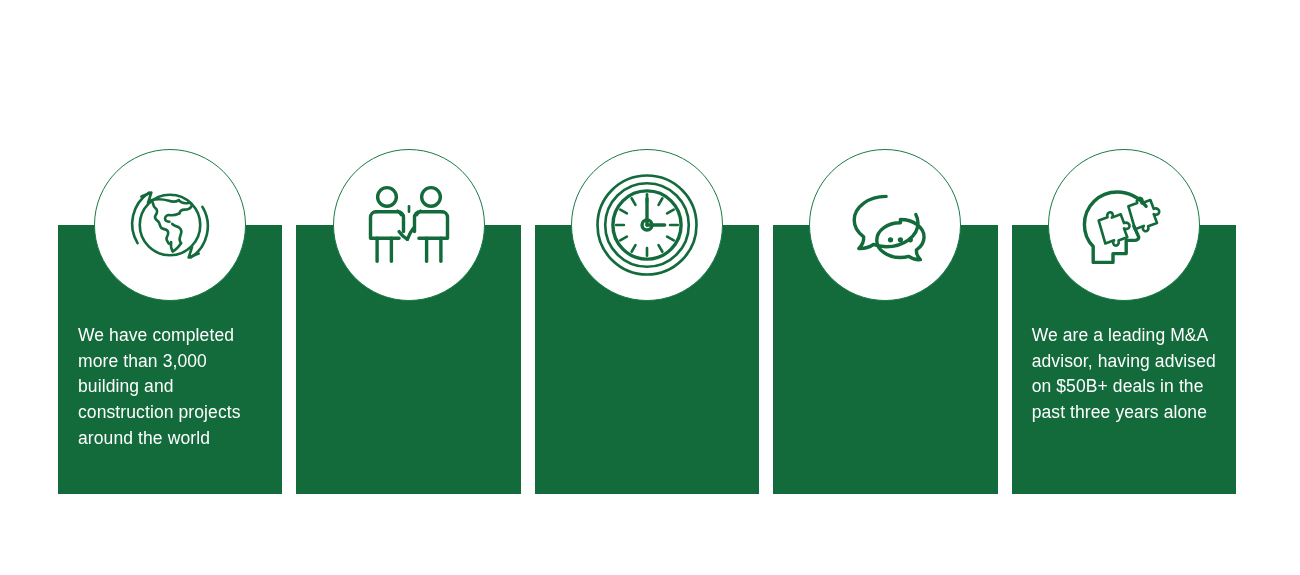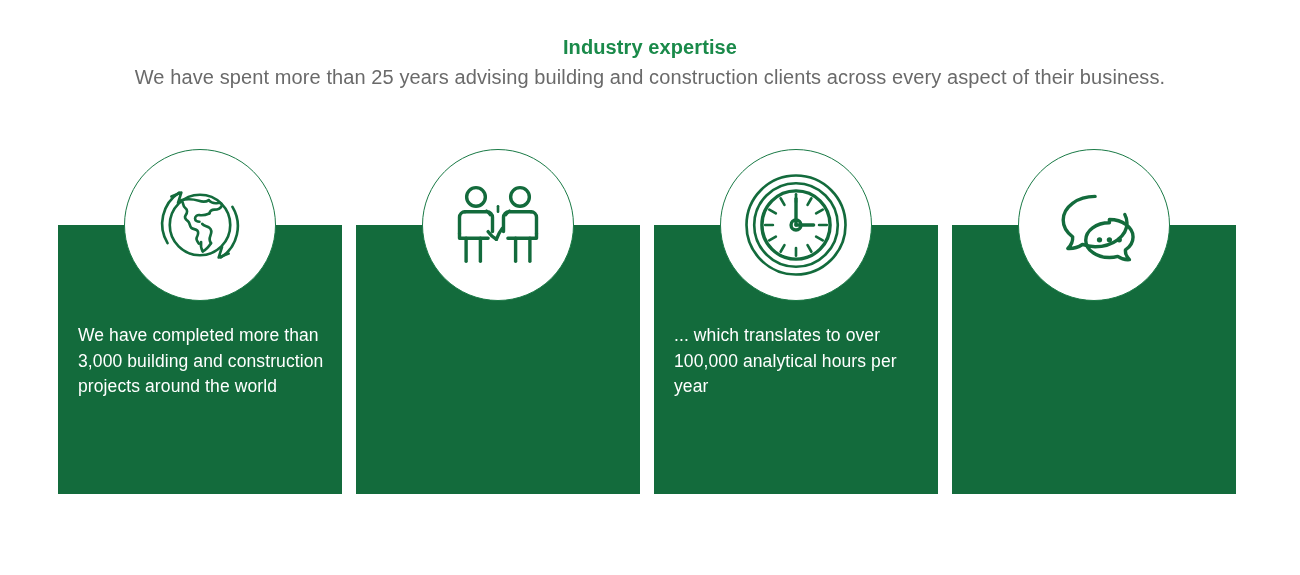--- a/index.html
+++ b/index.html
@@ -111,24 +111,20 @@
   .ico-fill {
     fill: #136b3c;
     stroke: none;
   }
 </style>
 </head>
 <body>
 
 <div class="page">
 
-  <div class="header">
-    <div class="title">Industry expertise</div>
-    <div class="subtitle">We have spent more than 25 years advising building and construction clients across every aspect of their business.</div>
-  </div>
 
   <div class="cards">
 
     <div class="card">
       <div class="icon-circle">
         <svg viewBox="0 0 100 100" aria-hidden="true">
 
           <path class="ico-thin" d="M20.5 66.5 A34 34 0 0 1 31 20.5"></path>
           <path class="ico-thin" d="M24 24 L33 20.5 L30 30"></path>
           <path class="ico-thin" d="M79.5 33.5 A34 34 0 0 1 69 79.5"></path>
@@ -197,33 +193,45 @@
             <line x1="64" y1="74.3" x2="60.5" y2="68.3"></line>
             <line x1="25.7" y1="36" x2="31.7" y2="39.5"></line>
             <line x1="74.3" y1="64" x2="68.3" y2="60.5"></line>
           </g>
 
           <line class="ico" x1="50" y1="50" x2="50" y2="26"></line>
           <line class="ico" x1="50" y1="50" x2="66" y2="50"></line>
           <circle class="ico" cx="50" cy="50" r="4.5"></circle>
         </svg>
       </div>
-      <div class="card-text">... which translates to over 100,000 analytical hours per year</div>
     </div>
 
     <div class="card">
       <div class="icon-circle">
         <svg viewBox="0 0 100 100" aria-hidden="true">
 
           <path class="ico" d="M51 24 c-16 0 -29 9.5 -29 21.5 c0 6 3.3 11.4 8.6 15.2 c0.3 3.6 -1.2 7.4 -4.4 10.6 c4.8 0.3 9.5 -1.1 13.2 -3.6 c3.5 1.3 7.5 2 11.6 2 c16 0 29 -9.5 29 -21.5 c0 -2.8 -0.7 -5.4 -2 -7.8"></path>
 
           <path class="ico" d="M64 48 c-12 0 -21.5 7 -21.5 15.8 c0 8.7 9.6 15.8 21.5 15.8 c2.7 0 5.3 -0.4 7.6 -1.1 c2.9 2.1 6.7 3.3 10.6 3 c-2.6 -2.7 -3.9 -5.9 -3.6 -8.9 c4.2 -2.9 6.9 -7.1 6.9 -11.8 c0 -8.7 -9.6 -15.8 -21.5 -15.8 z"></path>
 
           <circle class="ico-fill" cx="55" cy="63.5" r="2.4"></circle>
           <circle class="ico-fill" cx="64" cy="63.5" r="2.4"></circle>
           <circle class="ico-fill" cx="73" cy="63.5" r="2.4"></circle>
         </svg>
       </div>
     </div>
 
+    <div class="card">
+      <div class="icon-circle">
+        <svg viewBox="0 0 100 100" aria-hidden="true">
+
+          <path class="ico" d="M70 33 c-6 -8 -16 -13 -26 -13 c-17 0 -30 13 -30 29.5 c0 8 3 15 8 20 v14.5 h18 v-8 h12 v-12 h8 c2.5 0 4 -2 3 -4 l-4 -9"></path>
+
+          <path class="ico-thin" d="M27 46 l8 -3 c-1 -3 1 -5 3 -4.5 c2 0.5 2.5 3 1 4.8 l8 -3 l3 8 c3 -1.3 5.5 0.8 5 3 c-0.5 2.2 -3 3 -5 1.8 l3 8 l-8 3 c1 3 -1 5 -3 4.5 c-2 -0.5 -2.5 -3 -1 -4.8 l-8 3 z"></path>
+
+          <path class="ico-thin" d="M54 33 l8 -3 c-1 -3 1 -5 3 -4.5 c2 0.5 2.5 3 1 4.8 l8 -3 l3 8 c3 -1.3 5.5 0.8 5 3 c-0.5 2.2 -3 3 -5 1.8 l3 8 l-8 3 c1 3 -1 5 -3 4.5 c-2 -0.5 -2.5 -3 -1 -4.8 l-8 3 z"></path>
+        </svg>
+      </div>
+      <div class="card-text">We are a leading M&amp;A advisor, having advised on $50B+ deals in the past three years alone</div>
+    </div>
 
   </div>
 </div>
 
 </body></html>

